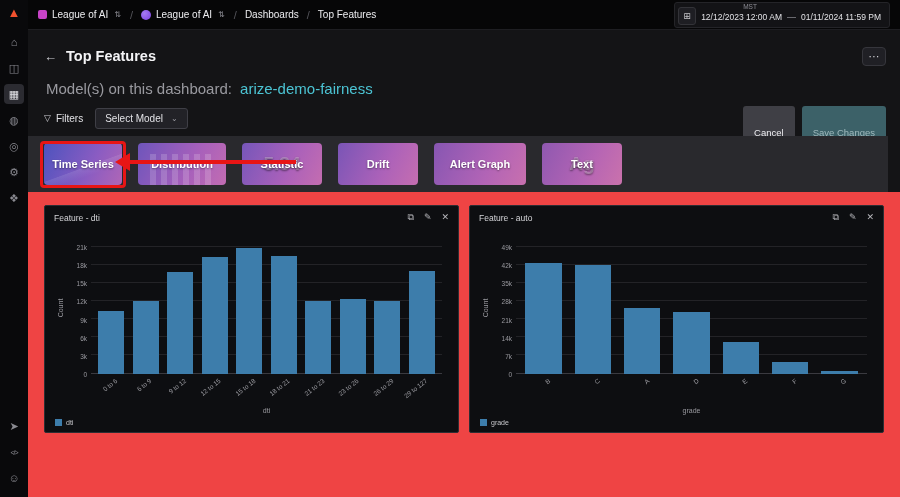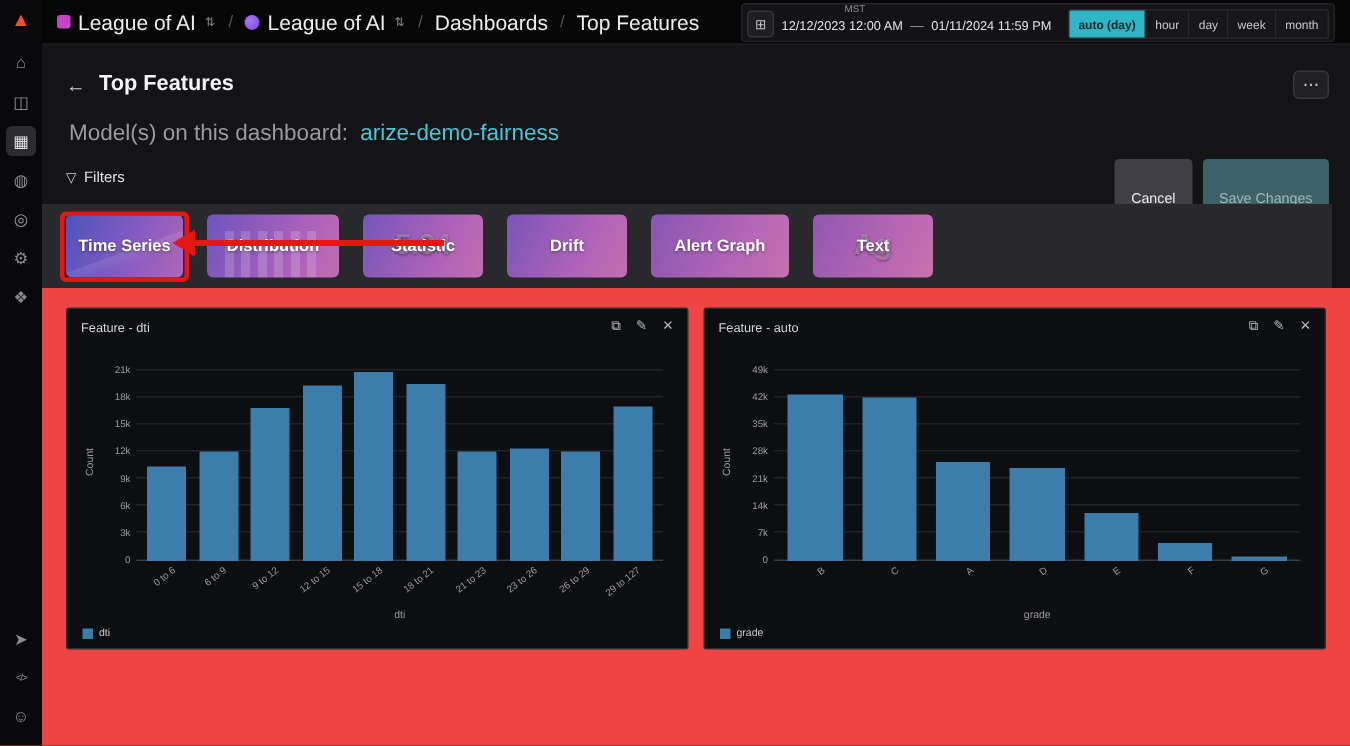--- a/index.html
+++ b/index.html
@@ -16,21 +16,21 @@
   .logo { font-size:13px; color:#f1512e; margin-bottom:10px; line-height:1; }
   .side-icon { width:20px; height:20px; margin:3px 0; display:flex; align-items:center; justify-content:center; color:#8a8a91; font-size:11px; border-radius:4px; cursor:pointer; }
   .side-icon.active { background:#2b2b31; color:#e0e0e4; }
   .side-gap { flex:1; }
   .side-icon.code { font-size:7px; letter-spacing:-1px; }
 
   
   .topbar { position:absolute; left:28px; right:0; top:0; height:30px; background:#060607; border-bottom:1px solid #1e1e22; display:flex; align-items:center; padding:0 10px; gap:5px; z-index:5; }
   .sq-icon { width:9px; height:9px; border-radius:2px; background:#c743c7; flex:0 0 auto; }
   .ci-icon { width:10px; height:10px; border-radius:50%; background:radial-gradient(circle at 35% 35%, #a57bf0, #7c3fe0); flex:0 0 auto; }
-  .crumb-label { font-size:14px; color:#ededf0; white-space:nowrap; }
+  .crumb-label { font-size:10px; color:#ededf0; white-space:nowrap; }
   .chev { font-size:8px; color:#8a8a91; margin:0 1px; }
   .slash { font-size:11px; color:#55555b; margin:0 3px; }
 
   .time-cluster { margin-left:auto; position:relative; height:26px; background:#131316; border:1px solid #242428; border-radius:3px; display:flex; align-items:center; padding:0 3px; }
   .tz-label { position:absolute; top:0px; left:68px; font-size:6.5px; color:#8f8f96; }
   .cal-btn { width:18px; height:18px; margin-top:3px; background:#1e1e23; border:1px solid #333338; border-radius:3px; display:flex; align-items:center; justify-content:center; font-size:9px; color:#c4c4c8; cursor:pointer; }
   .date-box { font-size:8.5px; color:#e2e2e6; padding:0 5px; margin-top:5px; white-space:nowrap; cursor:pointer; }
   .date-sep { font-size:9px; color:#9a9aa0; margin-top:5px; }
   .gran { display:flex; height:20px; margin:3px 0 0 6px; }
   .gran-btn { font-size:8px; padding:0 6px; display:flex; align-items:center; background:#17171a; color:#c8c8cc; border:1px solid #28282d; border-left-width:0; cursor:pointer; white-space:nowrap; }
@@ -132,44 +132,41 @@
   <span class="crumb-label">Dashboards</span>
   <span class="slash">/</span>
   <span class="crumb-label">Top Features</span>
 
   <div class="time-cluster">
     <span class="tz-label">MST</span>
     <span class="cal-btn">⊞</span>
     <span class="date-box">12/12/2023 12:00 AM</span>
     <span class="date-sep">—</span>
     <span class="date-box">01/11/2024 11:59 PM</span>
-    <div class="gran">
-      <button class="gran-btn active">auto (day)</button>
-      <button class="gran-btn">hour</button>
-      <button class="gran-btn">day</button>
-      <button class="gran-btn">week</button>
-      <button class="gran-btn">month</button>
-    </div>
   </div>
 </header>
 
 <div class="page-header">
   <span class="back-arrow">←</span>
   <span class="page-title">Top Features</span>
 </div>
 <div class="menu-btn">⋯</div>
 
 <div class="model-line">
   <span>Model(s) on this dashboard:</span>
   <span class="model-link">arize-demo-fairness</span>
 </div>
 
 <div class="filters-row">
   <span class="funnel">▽</span>
   <span class="filters-label">Filters</span>
+  <div class="select-model">
+    <span>Select Model</span>
+    <span class="select-caret">⌄</span>
+  </div>
 </div>
 <div class="action-btns">
   <button class="btn-cancel">Cancel</button>
   <button class="btn-save">Save Changes</button>
 </div>
 
 <div class="cards-strip">
   <div class="card c0">
     <div class="ghost-line"></div>
     <span class="lbl">Time Series</span>

